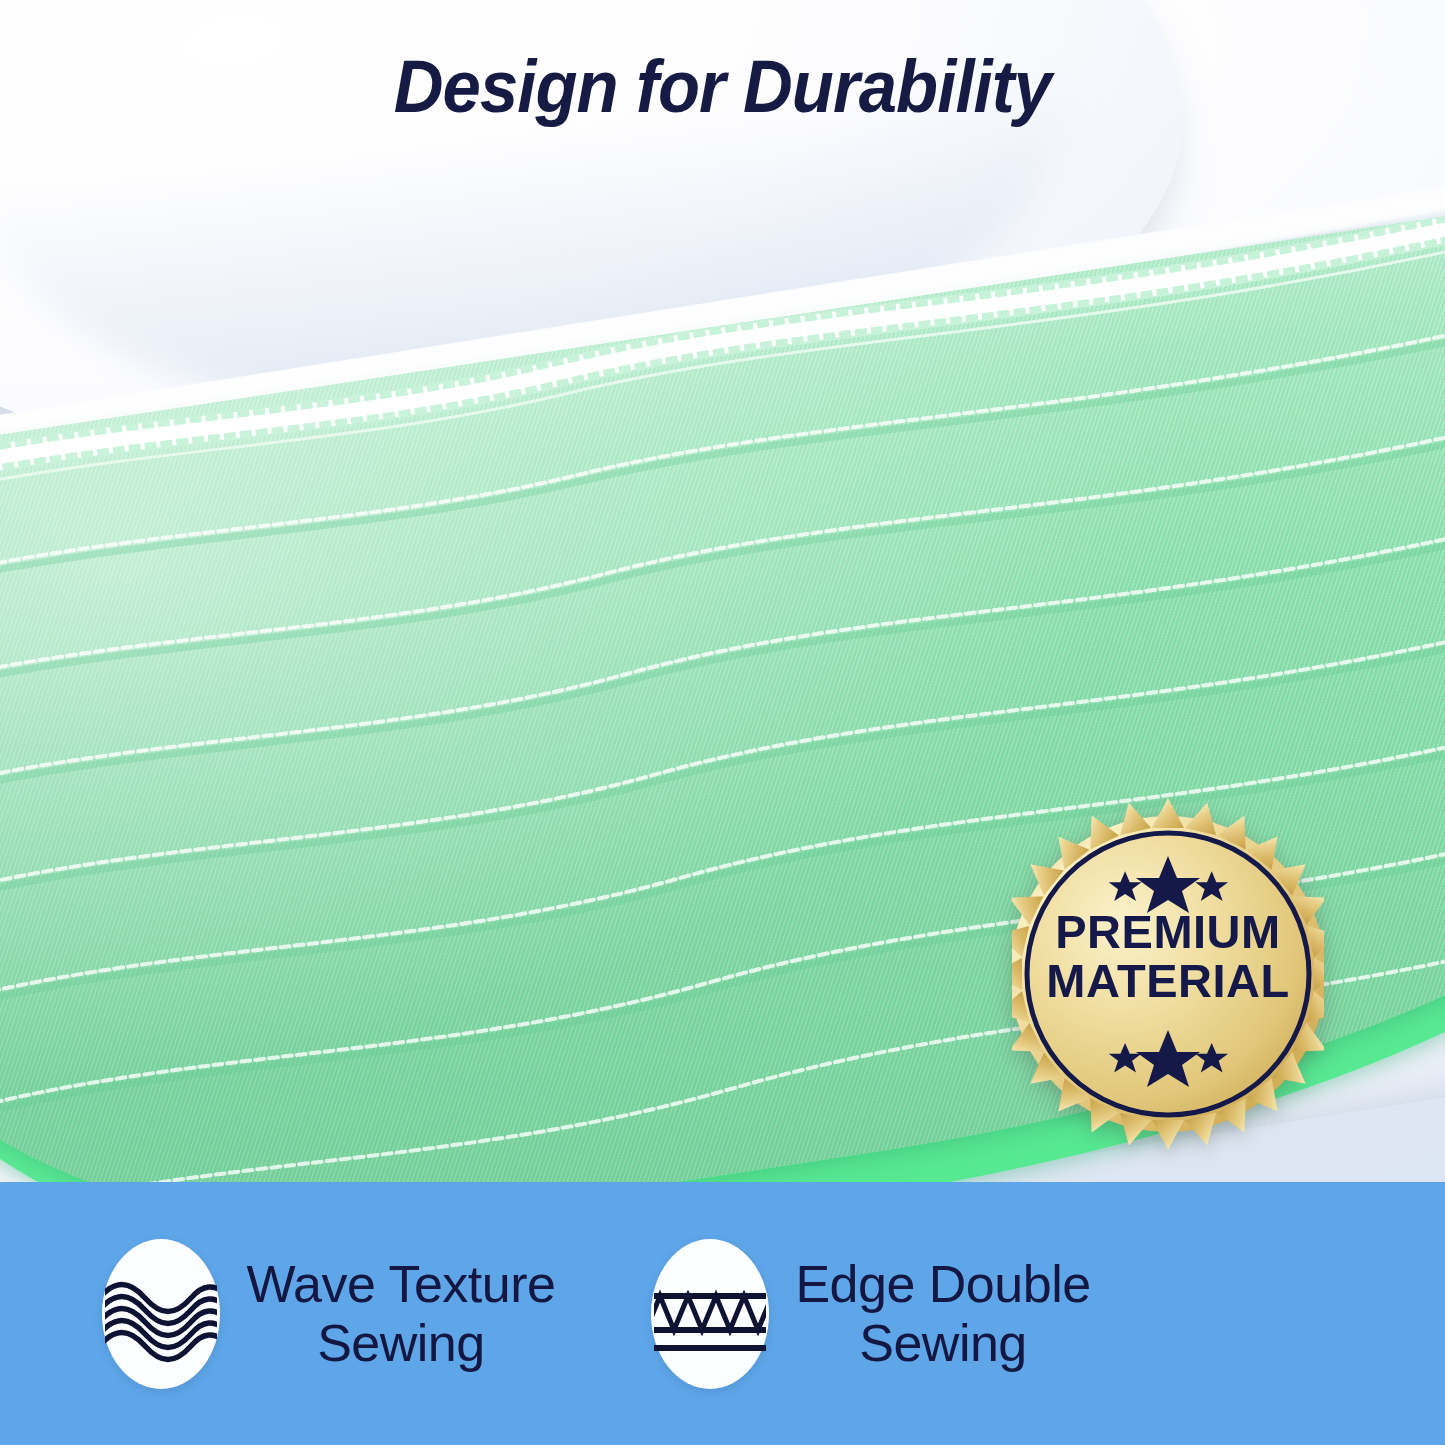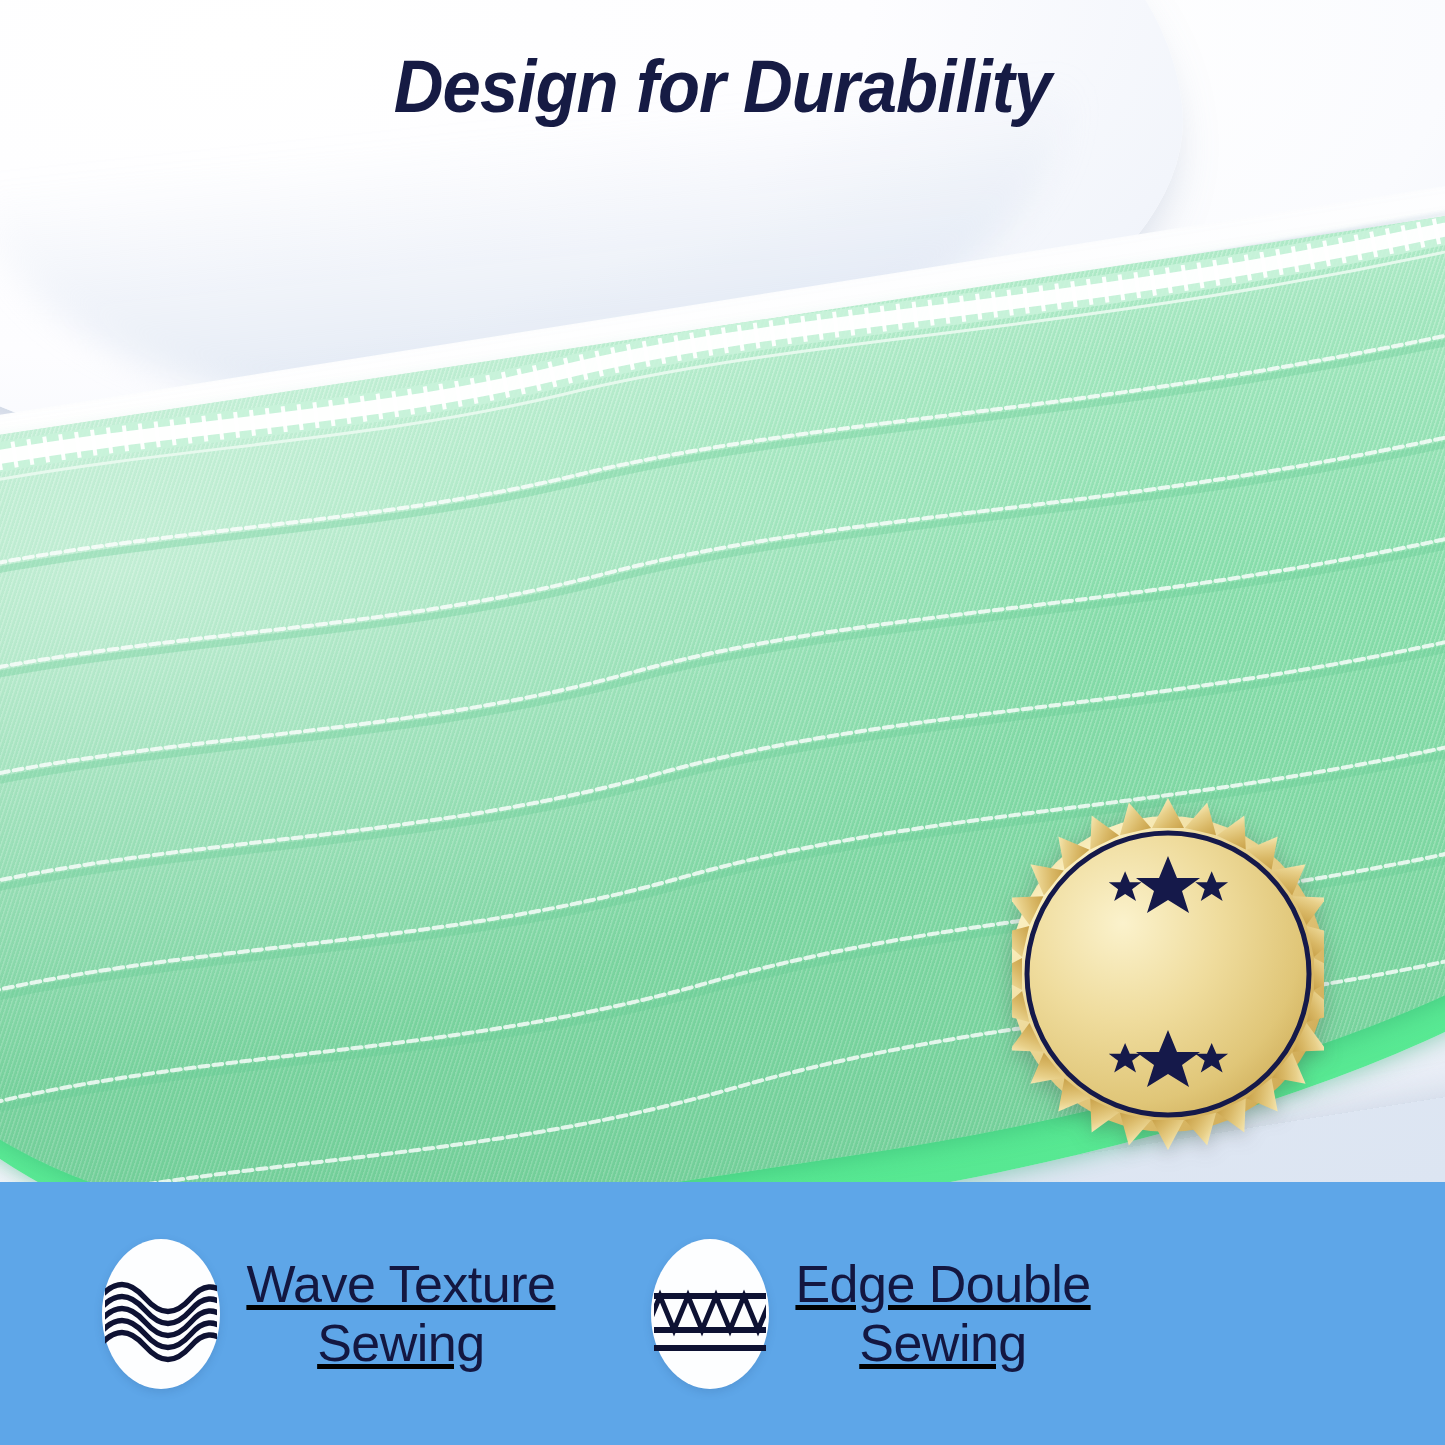--- a/index.html
+++ b/index.html
@@ -141,21 +141,21 @@
     font-weight:700;font-style:italic;
     font-size:74px;letter-spacing:-1px;
     transform:scaleX(.93);
     white-space:nowrap;
   }
 
   
   .band{
     position:absolute;left:0;top:1182px;width:1193px;height:263px;
     background:#5EA6E8;
-    display:flex;align-items:center;justify-content:center;text-decoration:underline;
+    display:flex;align-items:center;justify-content:center;
   }
   .features{
     display:flex;align-items:center;justify-content:center;
     gap:96px;width:100%;
   }
   .feature{
     display:flex;align-items:center;gap:26px;
   }
   .fcircle{
     width:118px;height:150px;border-radius:50%;
@@ -296,20 +296,24 @@
           <polygon points="156,58 165,80 188,80 170,93 177,115 156,102 135,115 142,93 124,80 147,80"></polygon>
           <polygon points="200,72 206,86 221,86 209,95 214,110 200,101 186,110 191,95 179,86 194,86" transform="scale(.78) translate(56,22)"></polygon>
         </g>
 
         <g fill="#15194A">
           <polygon points="112,244 118,258 133,258 121,267 126,282 112,273 98,282 103,267 91,258 106,258" transform="scale(.78) translate(33,70)"></polygon>
           <polygon points="156,232 165,254 188,254 170,267 177,289 156,276 135,289 142,267 124,254 147,254"></polygon>
           <polygon points="200,244 206,258 221,258 209,267 214,282 200,273 186,282 191,267 179,258 194,258" transform="scale(.78) translate(56,70)"></polygon>
         </g>
       </svg>
+      <div class="badge-text">
+        <span class="l1">PREMIUM</span>
+        <span class="l2">MATERIAL</span>
+      </div>
     </div>
 
     <div class="title">Design for Durability</div>
   </div>
 
   <div class="band">
     <div class="features">
 
       <div class="feature">
         <div class="fcircle">

